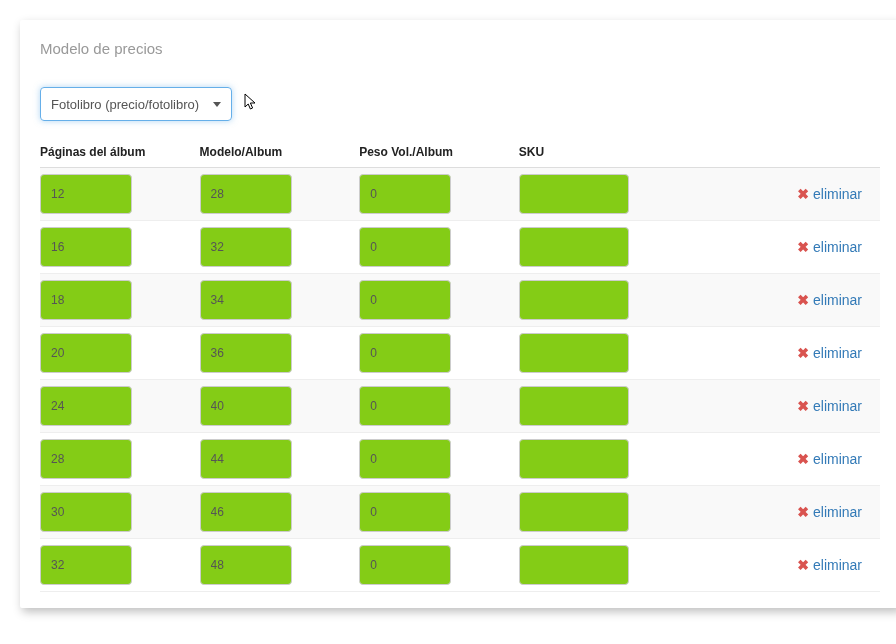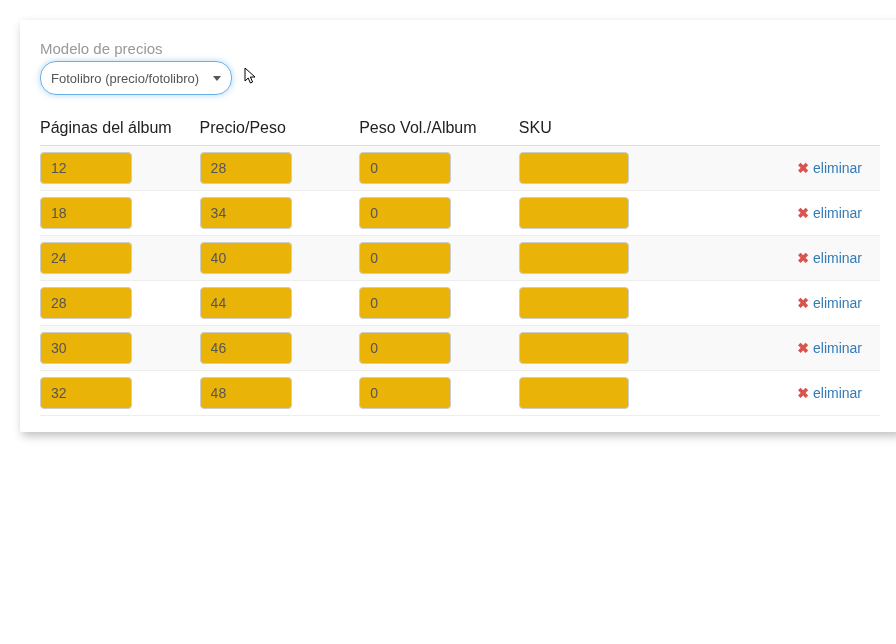--- a/index.html
+++ b/index.html
@@ -14,29 +14,29 @@
       width: 880px;
       padding: 20px 20px 16px 20px;
       background: #fff;
       box-shadow: 2px 4px 10px rgba(0,0,0,.25);
       border-radius: 2px;
     }
     .section-title {
       color: #999;
       font-size: 15px;
       font-weight: 400;
-      margin-bottom: 4px;
+      margin-bottom: 30px;
     }
     .select-wrap {
       display: inline-flex;
       align-items: center;
       height: 34px;
       padding: 0 10px;
       border: 1px solid #66afe9;
-      border-radius: 16px;
+      border-radius: 4px;
       box-shadow: 0 0 6px rgba(102,175,233,.5);
       color: #555;
       cursor: pointer;
       user-select: none;
       margin-bottom: 18px;
     }
     .select-text { font-size: 13px; }
     .caret {
       margin-left: 14px;
       width: 0; height: 0;
@@ -47,44 +47,44 @@
     .cursor-icon {
       display: inline-block;
       transform: translate(8px, 2px);
     }
     table {
       width: 100%;
       border-collapse: collapse;
     }
     thead th {
       text-align: left;
-      font-weight: 400;
-      font-size: 16px;
+      font-weight: 700;
+      font-size: 12px;
       padding: 6px 8px 8px 0;
       color: #222;
       border-bottom: 1px solid #ddd;
     }
     tbody td {
       padding: 6px 8px 6px 0;
       border-bottom: 1px solid #eee;
       vertical-align: middle;
     }
     tbody tr:nth-child(odd) td { background: #f9f9f9; }
     tbody tr:nth-child(even) td { background: #fff; }
     .col-pages, .col-price, .col-weight, .col-sku { width: 19%; }
     .col-action { width: 24%; text-align: right; padding-right: 18px; }
     .tinput {
       width: 92px;
-      height: 32px;
+      height: 40px;
       padding: 4px 10px;
-      font-size: 14px;
+      font-size: 12px;
       color: #555;
       border: 1px solid #ccc;
       border-radius: 4px;
-      background: #eab308;
+      background: #84cc16;
     }
     .tinput.sku { width: 110px; }
     .link-btn {
       display: inline-flex;
       align-items: center;
       gap: 4px;
       color: #337ab7;
       font-size: 14px;
       cursor: pointer;
       text-decoration: none;
@@ -104,40 +104,60 @@
   <span class="cursor-icon">
     <svg width="14" height="18" viewBox="0 0 14 18">
       <path d="M1 1 L1 14 L4.2 11 L6.4 16 L8.6 15 L6.4 10 L11 10 Z" fill="#fff" stroke="#000" stroke-width="1"></path>
     </svg>
   </span>
 
   <table>
     <thead>
       <tr>
         <th class="col-pages">Páginas del álbum</th>
-        <th class="col-price">Precio/Peso</th>
+        <th class="col-price">Modelo/Album</th>
         <th class="col-weight">Peso Vol./Album</th>
         <th class="col-sku">SKU</th>
         <th class="col-action"></th>
       </tr>
     </thead>
     <tbody id="rows">
         <tr>
           <td class="col-pages"><input class="tinput" value="12" style=""></td>
           <td class="col-price"><input class="tinput" value="28" style=""></td>
           <td class="col-weight"><input class="tinput" value="0" style=""></td>
           <td class="col-sku"><input class="tinput sku" value="" style=""></td>
           <td class="col-action"><a class="link-btn">
               <span class="x-icon">✖</span>
               <span>eliminar</span>
             </a></td>
         </tr>
         <tr>
+          <td class="col-pages"><input class="tinput" value="16" style=""></td>
+          <td class="col-price"><input class="tinput" value="32" style=""></td>
+          <td class="col-weight"><input class="tinput" value="0" style=""></td>
+          <td class="col-sku"><input class="tinput sku" value="" style=""></td>
+          <td class="col-action"><a class="link-btn">
+              <span class="x-icon">✖</span>
+              <span>eliminar</span>
+            </a></td>
+        </tr>
+        <tr>
           <td class="col-pages"><input class="tinput" value="18" style=""></td>
           <td class="col-price"><input class="tinput" value="34" style=""></td>
+          <td class="col-weight"><input class="tinput" value="0" style=""></td>
+          <td class="col-sku"><input class="tinput sku" value="" style=""></td>
+          <td class="col-action"><a class="link-btn">
+              <span class="x-icon">✖</span>
+              <span>eliminar</span>
+            </a></td>
+        </tr>
+        <tr>
+          <td class="col-pages"><input class="tinput" value="20" style=""></td>
+          <td class="col-price"><input class="tinput" value="36" style=""></td>
           <td class="col-weight"><input class="tinput" value="0" style=""></td>
           <td class="col-sku"><input class="tinput sku" value="" style=""></td>
           <td class="col-action"><a class="link-btn">
               <span class="x-icon">✖</span>
               <span>eliminar</span>
             </a></td>
         </tr>
         <tr>
           <td class="col-pages"><input class="tinput" value="24" style=""></td>
           <td class="col-price"><input class="tinput" value="40" style=""></td>

